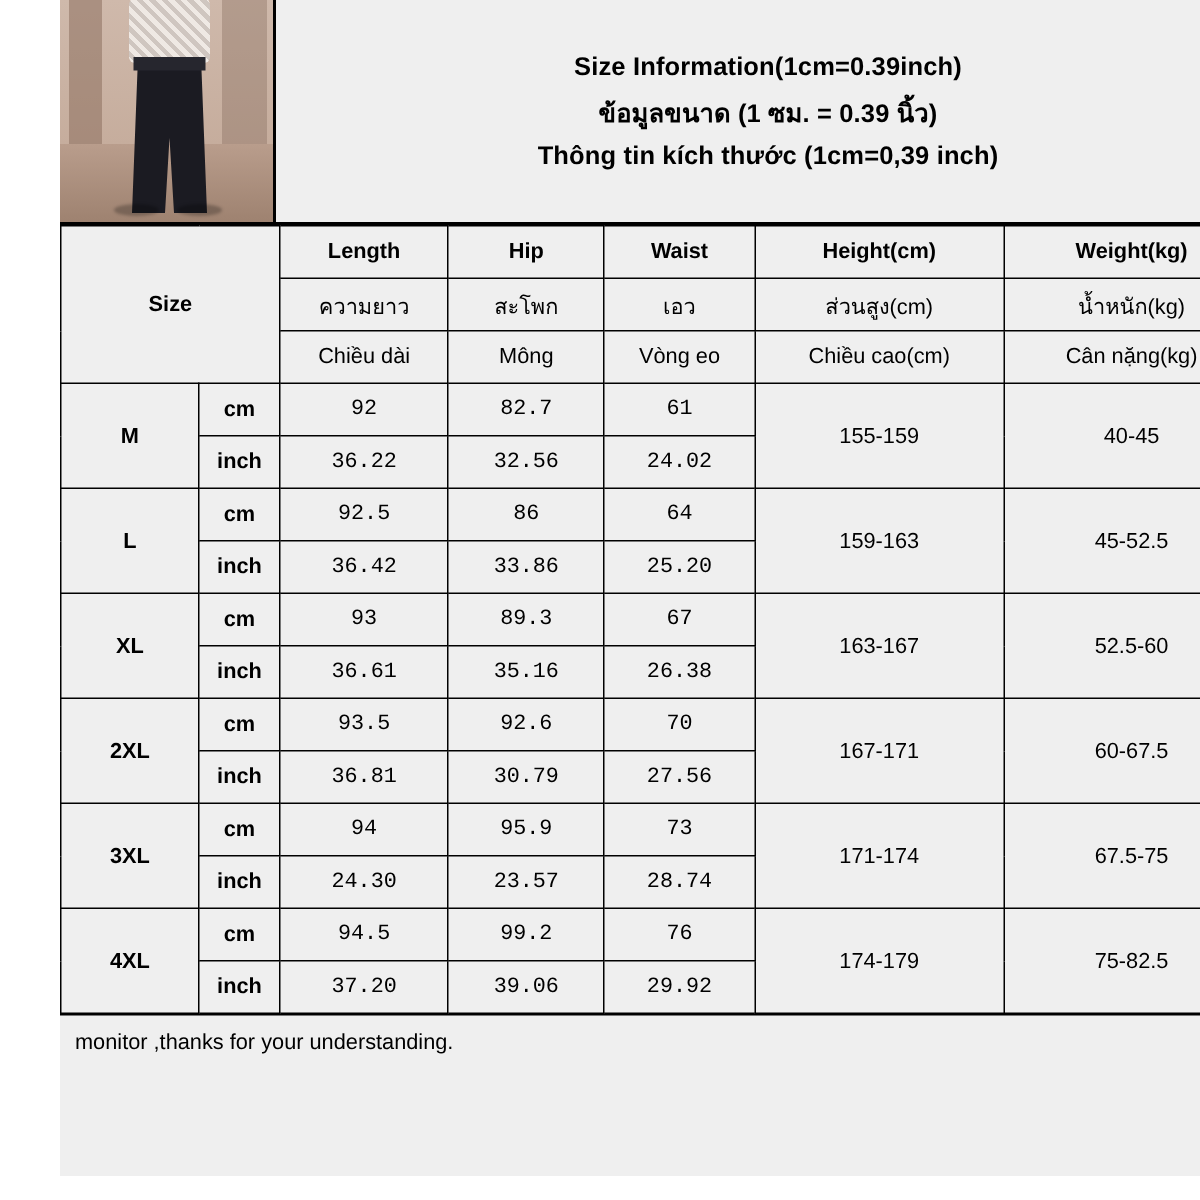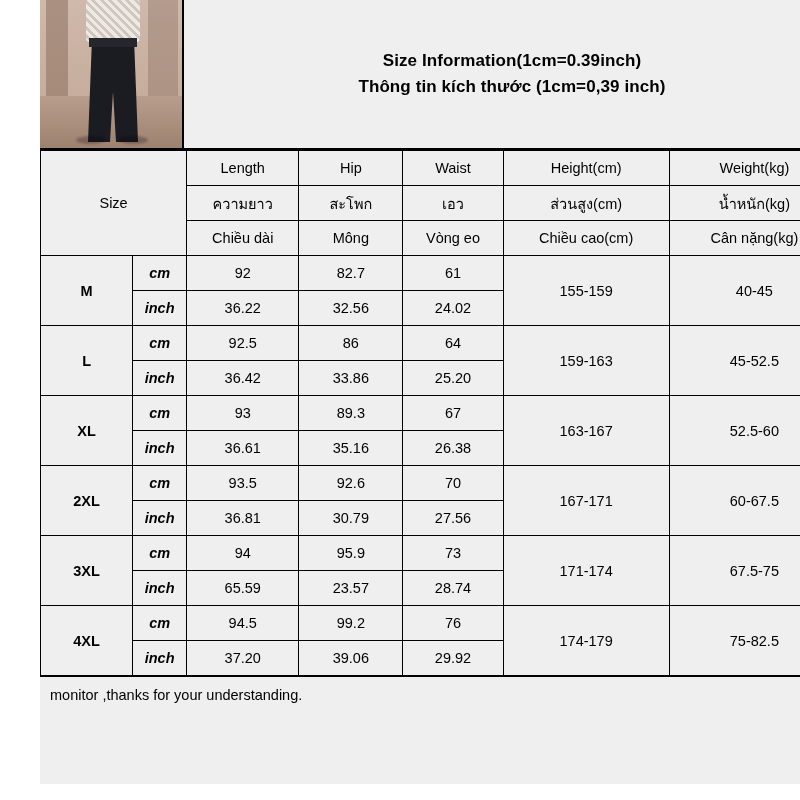--- a/index.html
+++ b/index.html
@@ -113,41 +113,41 @@
     height: 34px;
   }
   .col-size { width: 92px; }
   .col-unit { width: 54px; }
   .col-m1 { width: 112px; }
   .col-m2 { width: 104px; }
   .col-m3 { width: 100px; }
   .col-m4 { width: 166px; }
   .col-m5 { width: 170px; }
   .hdr-main {
-    font-weight: normal;
+    font-weight: bold;
     font-size: 16px;
   }
   .hdr-sub {
     font-size: 14.5px;
   }
   .size-word {
-    font-weight: normal;
+    font-weight: bold;
     font-size: 23px;
   }
   .size-label {
     font-weight: bold;
     font-size: 15.5px;
   }
   .unit-cell {
     font-weight: bold;
     font-size: 14px;
-    font-style: italic;
   }
   .val {
     font-size: 15px;
+    font-family: Liberation Mono, monospace;
   }
   .span-val {
     font-size: 15px;
   }
   
   .attention {
     padding: 8px 8px 6px 10px;
     font-size: 14.5px;
     line-height: 1.42;
     border-top: 1px solid #000;
@@ -167,20 +167,21 @@
       <div class="doorframe2"></div>
       <div class="floor"></div>
       <div class="top"></div>
       <div class="pants"></div>
       <div class="waist"></div>
       <div class="shadowL"></div>
       <div class="shadowR"></div>
     </div>
     <div class="title-block">
       <div class="title-line">Size Information(1cm=0.39inch)</div>
+      <div class="title-line">ข้อมูลขนาด (1 ซม. = 0.39 นิ้ว)</div>
       <div class="title-line">Thông tin kích thước (1cm=0,39 inch)</div>
     </div>
   </div>
 
   <table class="size-table">
     <colgroup>
       <col class="col-size">
         <col class="col-unit">
       <col class="col-m1">
         <col class="col-m2">
@@ -283,21 +284,21 @@
         <td rowspan="2" class="size-label">3XL</td>
         <td class="unit-cell">cm</td>
         <td class="val">94</td>
         <td class="val">95.9</td>
         <td class="val">73</td>
         <td rowspan="2" class="span-val">171-174</td>
         <td rowspan="2" class="span-val">67.5-75</td>
       </tr>
       <tr>
         <td class="unit-cell">inch</td>
-        <td class="val">65.59</td>
+        <td class="val">24.30</td>
         <td class="val">23.57</td>
         <td class="val">28.74</td>
       </tr>
 
       <tr>
         <td rowspan="2" class="size-label">4XL</td>
         <td class="unit-cell">cm</td>
         <td class="val">94.5</td>
         <td class="val">99.2</td>
         <td class="val">76</td>

